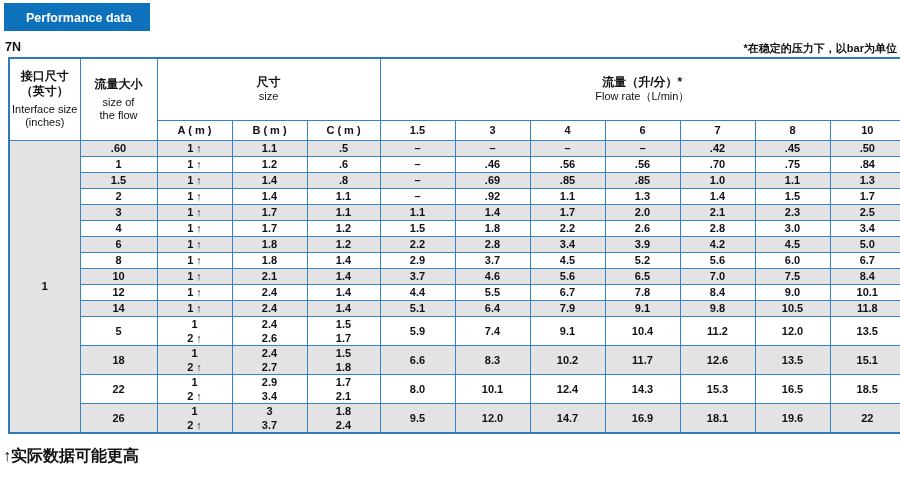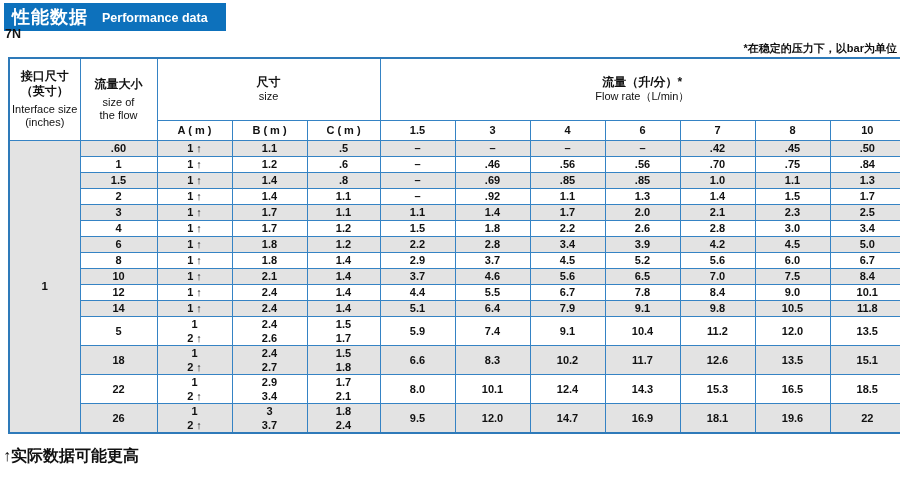--- a/index.html
+++ b/index.html
@@ -17,21 +17,21 @@
     background: #0d71bc;
     color: #ffffff;
     display: inline-flex;
     align-items: center;
     padding: 0 18px 0 8px;
     white-space: nowrap;
   }
   .banner .zh { font-size: 18px; font-weight: bold; letter-spacing: 1px; }
   .banner .en { font-size: 12.5px; font-weight: bold; margin-left: 14px; position: relative; top: 1px; }
   .model-label {
-    position: absolute; left: 5px; top: 27px;
+    position: absolute; left: 5px; top: 40px;
     font-size: 12.5px; font-weight: bold; color: #111;
   }
   .pressure-note {
     position: absolute; right: 3px; top: 41px;
     font-size: 11px; font-weight: bold; color: #111; margin-left: 21px;
   }
   table.perf {
     position: absolute; left: 8px; top: 57px;
     width: 896px;
     border-collapse: collapse;
@@ -59,21 +59,20 @@
   tbody td.iface { background: #ffffff; font-size: 11.5px; }
   .footnote {
     position: absolute; left: 3px; top: 446px;
     font-size: 16px; font-weight: bold; color: #111;
   }
 </style>
 </head>
 <body>
 
 <div class="banner">
-  <span class="zh">性能数据</span>
   <span class="en">Performance data</span>
 </div>
 
 <div class="model-label">7N</div>
 <div class="pressure-note">*在稳定的压力下，以bar为单位</div>
 
 <table class="perf">
   <colgroup>
     <col style="width:71px">
       <col style="width:77px">

